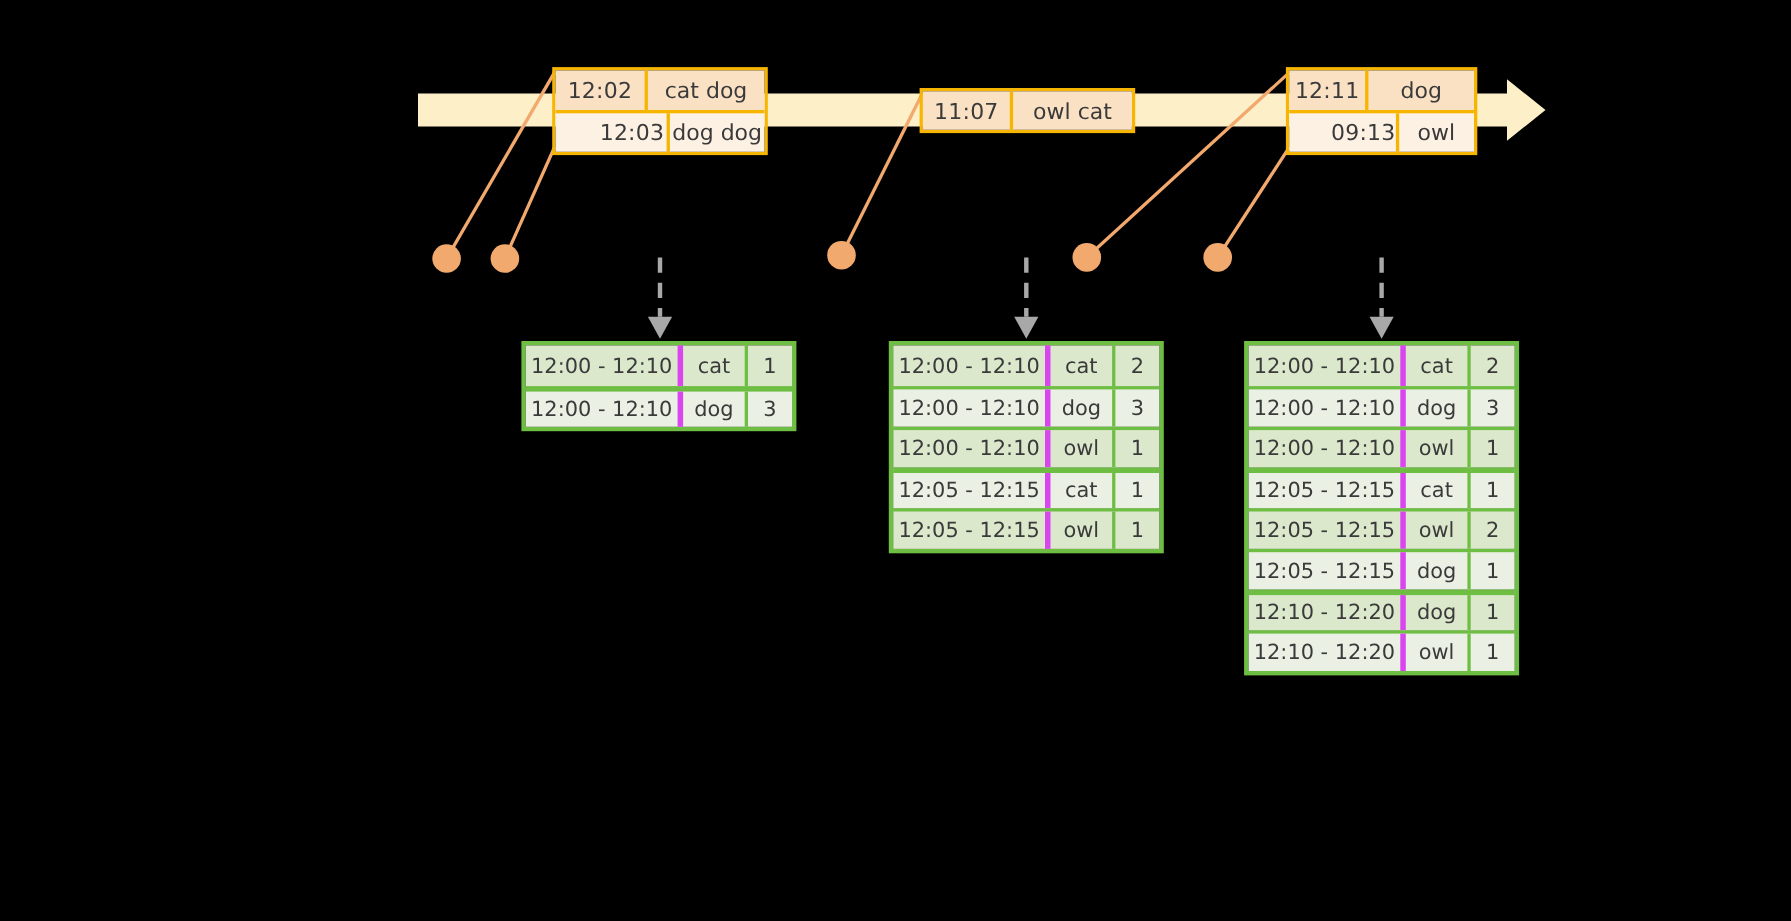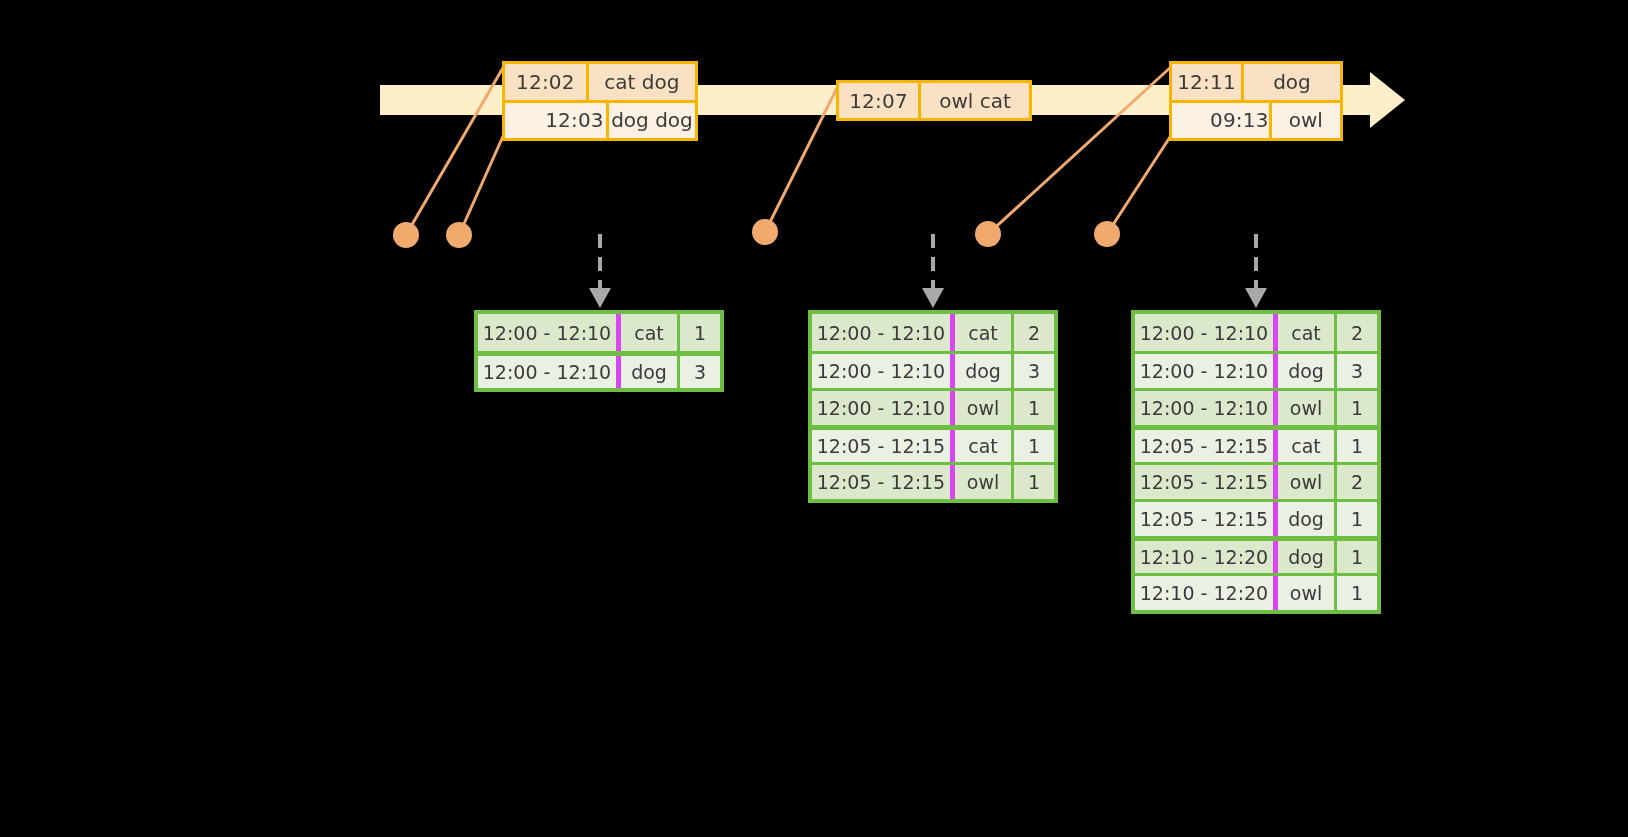--- a/index.html
+++ b/index.html
@@ -158,21 +158,21 @@
       <div class="event-words" style="width:108px;">cat dog</div>
     </div>
     <div class="event-row shade-b">
       <div class="event-time" style="width:82px;">12:03</div>
       <div class="event-words" style="width:108px;">dog dog</div>
     </div>
   </div>
 
   <div class="event-group" style="left:836px; top:80px; width:196px; height:41px;">
     <div class="event-row shade-a">
-      <div class="event-time" style="width:82px;">12:07</div>
+      <div class="event-time" style="width:82px;">11:07</div>
       <div class="event-words" style="width:108px;">owl cat</div>
     </div>
   </div>
 
   <div class="event-group" style="left:1169px; top:61px; width:174px; height:80px;">
     <div class="event-row shade-a">
       <div class="event-time" style="width:72px;">12:11</div>
       <div class="event-words" style="width:96px;">dog</div>
     </div>
     <div class="event-row shade-b">

